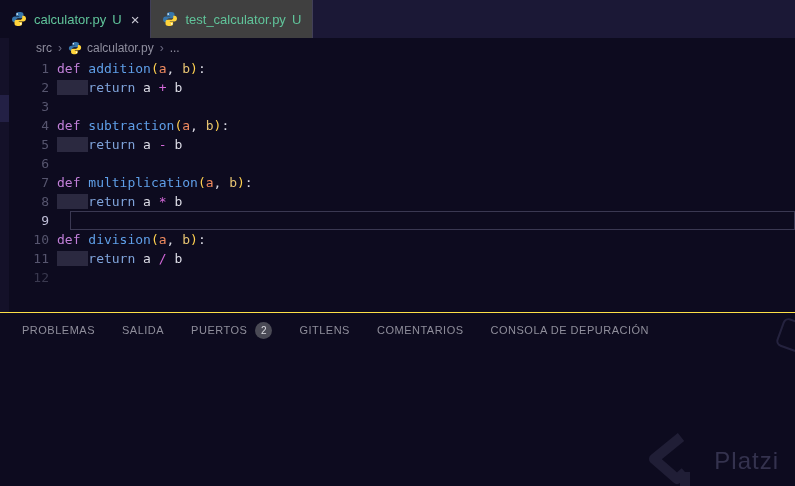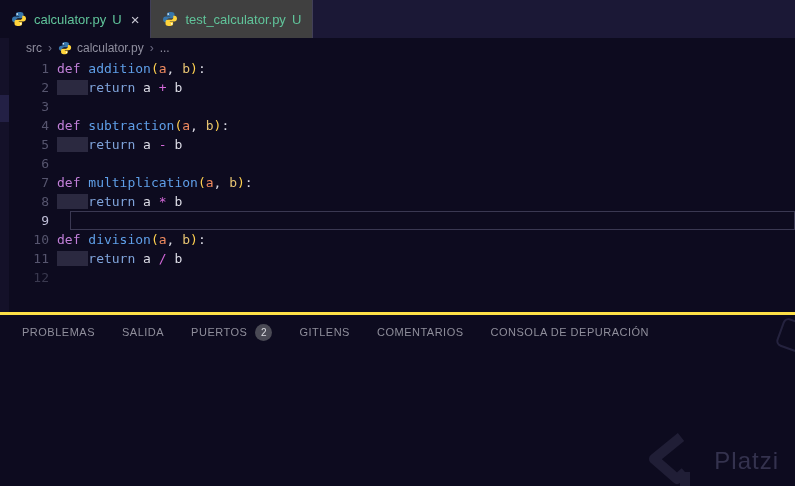--- a/index.html
+++ b/index.html
@@ -8,21 +8,21 @@
   
   #tabbar{position:absolute;top:0;left:0;right:0;height:38px;background:#1b1836;display:flex;}
   .tab{display:flex;align-items:center;padding:0 11px;font-size:13px;color:#60c49a;
        border-right:1px solid #413f58;height:38px;box-sizing:border-box;cursor:default;}
   .tab.active{background:#0d0b1f;}
   .tab.inactive{background:#404040;}
   .tab .picon{margin-right:7px;display:flex;}
   .tab .gitu{margin-left:6px;}
   .tab .close{margin-left:9px;color:#c9c9d4;font-size:15px;line-height:15px;}
   
-  #breadcrumb{position:absolute;top:38px;left:8px;right:0;height:19px;background:#0d0b1f;
+  #breadcrumb{position:absolute;top:38px;left:18px;right:0;height:19px;background:#0d0b1f;
        display:flex;align-items:center;padding-left:18px;font-size:12px;color:#8f8e9e;}
   #breadcrumb .bc-item{display:flex;align-items:center;}
   #breadcrumb .bc-sep{color:#6a6980;margin:0 6px;font-size:12px;}
   #breadcrumb .picon{margin-right:5px;display:flex;}
   
   #leftstrip{position:absolute;top:38px;left:0;width:9px;height:274px;background:#141129;}
   #leftstrip .thumb{position:absolute;top:57px;left:0;width:9px;height:27px;background:#232045;}
   
   #code{position:absolute;top:57px;left:9px;right:0;height:255px;padding-top:2px;
        font-family:"DejaVu Sans Mono","Liberation Mono",monospace;font-size:13px;}
@@ -39,21 +39,21 @@
   .tk-br{color:#ffd14f;}      
   .tk-pa{color:#ef8a5f;}      
   .tk-pb{color:#e6c472;}      
   .tk-pu{color:#d8d8e2;}      
   .tk-va{color:#dcdce6;}      
   .tk-op{color:#d368d8;}      
   .tk-pl{color:#dcdce6;}
   .tk-ind{background:#2b2940;}
   
   #panel{position:absolute;top:312px;left:0;right:0;bottom:0;background:#0d0b1f;
-       border-top:3px solid #fde047;}
+       border-top:1px solid #fde047;}
   #paneltabs{display:flex;align-items:center;height:34px;padding-left:22px;gap:27px;
        font-size:11px;color:#8f8e9b;}
   .ptab{display:flex;align-items:center;gap:8px;letter-spacing:.5px;position:relative;height:34px;}
   .ptab span.plabel{line-height:34px;}
   .ptab.active{color:#eceaf2;}
   .ptab.active::after{content:"";position:absolute;left:0;right:0;bottom:3px;height:1px;background:#e8e8ee;}
   .pbadge{width:17px;height:17px;border-radius:50%;background:#4a4a55;color:#dcdce2;
        font-size:10px;display:flex;align-items:center;justify-content:center;letter-spacing:0;}
   
   #wm{position:absolute;right:16px;bottom:-8px;display:flex;align-items:center;gap:16px;}

